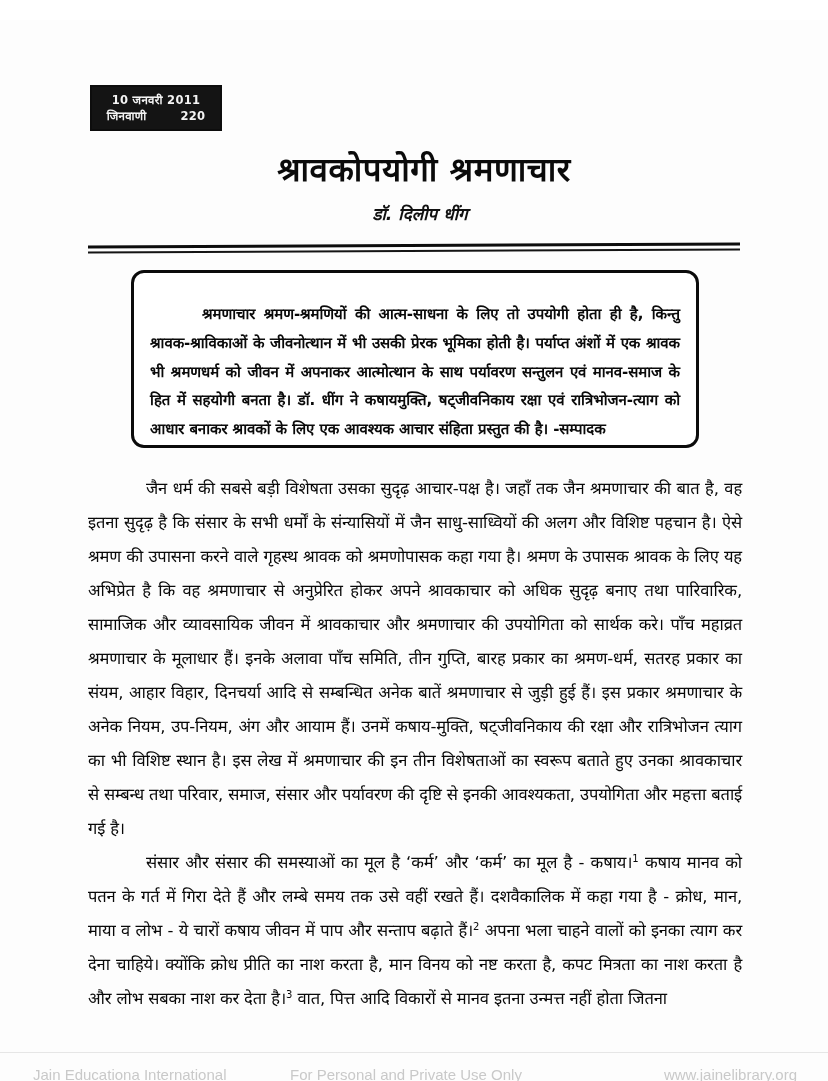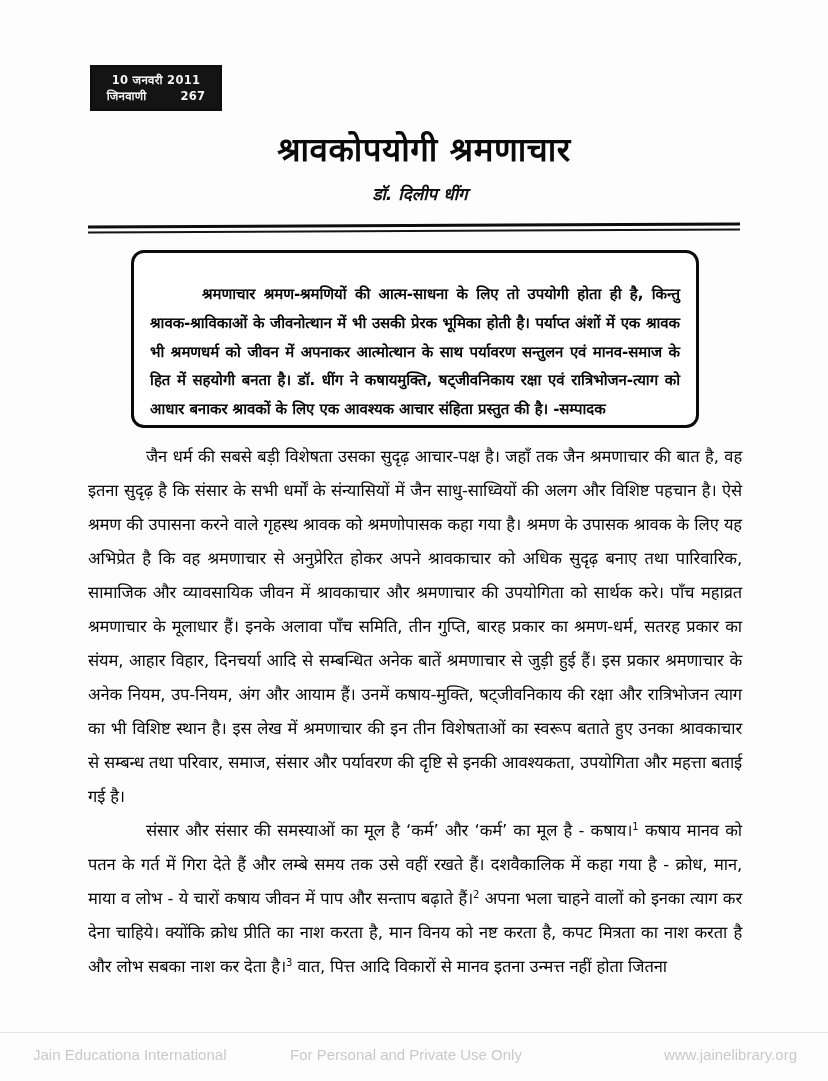--- a/index.html
+++ b/index.html
@@ -14,20 +14,21 @@
     overflow: hidden;
     font-family: "Liberation Serif", "DejaVu Serif", serif;
     color: #000000;
   }
 
   
   .page {
     position: absolute;
     inset: 0;
     background: #fdfdfd;
+    margin-top: 20px;
   }
 
   
   .masthead {
     position: absolute;
     left: 90px;
     top: 65px;
     width: 132px;
     height: 46px;
     background: #141414;
@@ -121,21 +122,21 @@
     text-align: justify;
     text-indent: 52px;
     color: #0a0a0a;
     letter-spacing: -0.1px;
   }
 
   
   .body-col {
     position: absolute;
     left: 88px;
-    top: 440px;
+    top: 452px;
     width: 654px;
   }
   .body-col p.para {
     margin: 0;
     font-family: "DejaVu Sans", sans-serif;
     font-size: 16.5px;
     line-height: 2.06;
     text-align: justify;
     text-indent: 58px;
     color: #080808;
@@ -199,21 +200,21 @@
 </style>
 </head>
 <body>
 
 <div class="page">
 
   <div class="masthead">
     <div class="masthead-line">10 जनवरी 2011</div>
     <div class="masthead-line row2">
       <span>जिनवाणी</span>
-      <span>267</span>
+      <span>220</span>
     </div>
   </div>
 
   <div class="title">श्रावकोपयोगी श्रमणाचार</div>
   <div class="byline">डॉ. दिलीप धींग</div>
 
   <div class="rule-wrap">
     <div class="rule-thick"></div>
     <div class="rule-gap"></div>
     <div class="rule-thin"></div>

